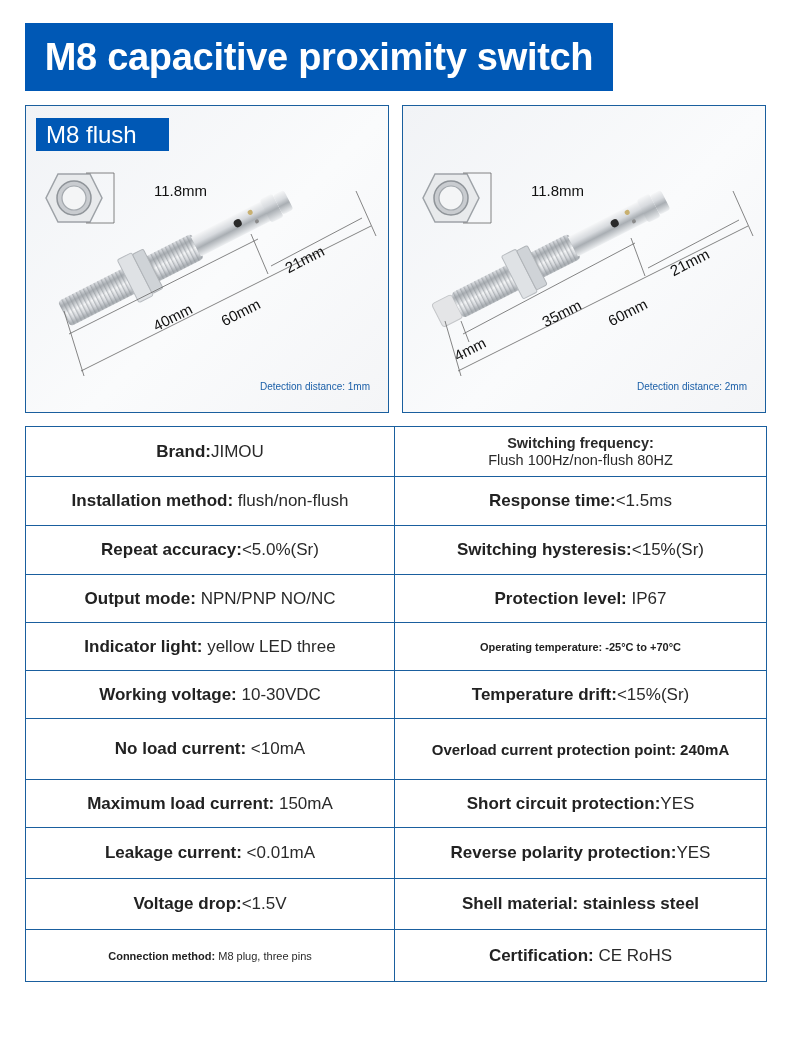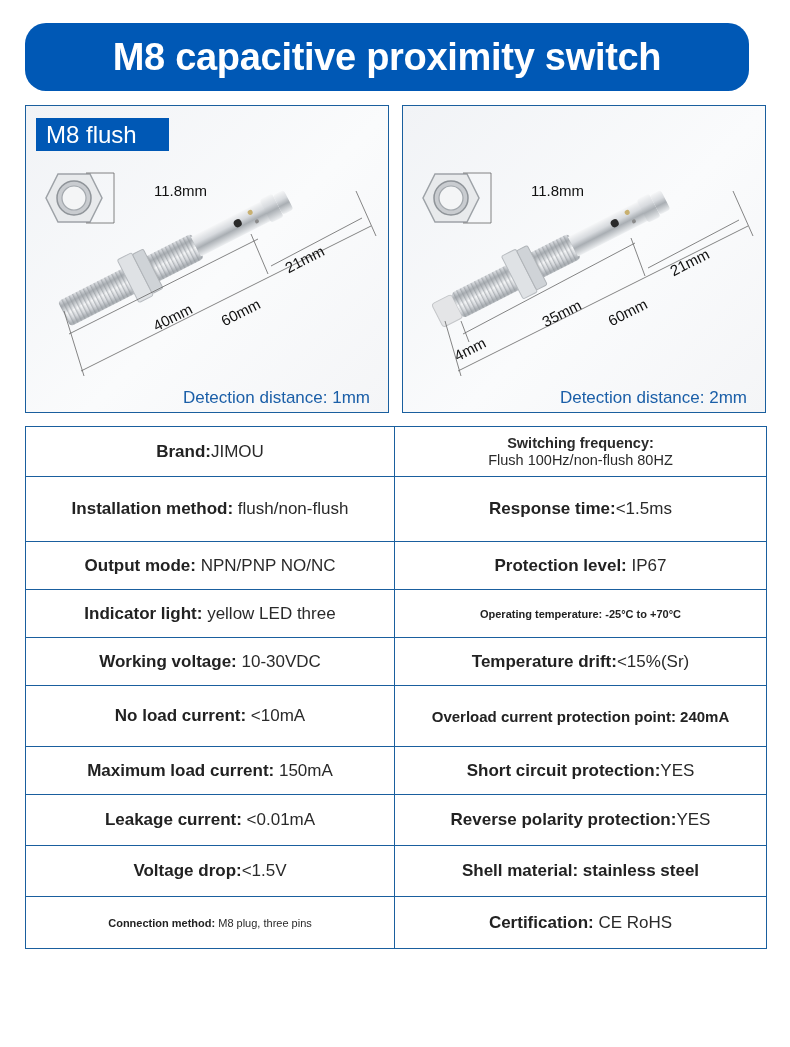--- a/index.html
+++ b/index.html
@@ -1,21 +1,21 @@
 <!DOCTYPE html>
 <html><head>
 <meta charset="utf-8">
 <style>
   * { box-sizing: border-box; margin: 0; padding: 0; }
   html, body { width: 790px; height: 1047px; background: #ffffff; overflow: hidden; }
   body { position: relative; font-family: "Liberation Sans", sans-serif; color: #222; }
 
   .title-banner {
-    position: absolute; left: 25px; top: 23px; width: 724px; height: 68px;
-    background: #0058b5; display: flex; align-items: center; justify-content: center; border-radius: 21px;
+    position: absolute; left: 25px; top: 23px; width: 588px; height: 68px;
+    background: #0058b5; display: flex; align-items: center; justify-content: center;
   }
   .title-banner span {
     color: #fff; font-weight: bold; font-size: 38px; letter-spacing: -0.3px;
     font-family: "Liberation Sans", sans-serif;
   }
 
   .panel {
     position: absolute; top: 105px; height: 308px;
     border: 1.5px solid #1a5f9e;
     background: linear-gradient(135deg, #f1f3f6 0%, #fafbfc 55%, #f4f5f7 100%);
@@ -33,21 +33,21 @@
   .panel.right .panel-tag { width: 181px; }
 
   .nut-icon { position: absolute; left: 18px; top: 66px; width: 60px; height: 52px; }
   .nut-dim { position: absolute; left: 92px; top: 76px; font-size: 15px; color: #111; margin-left: 36px; }
 
   .sensor-drawing { position: absolute; left: 0; top: 0; width: 364px; height: 308px; }
 
   .dim-label { position: absolute; font-size: 15px; color: #111; transform-origin: left center; }
 
   .detect-label {
-    position: absolute; right: 18px; bottom: 4px; font-size: 17px; color: #1b5fa8;
+    position: absolute; right: 18px; bottom: 20px; font-size: 10px; color: #1b5fa8;
   }
 
   .spec-table {
     position: absolute; left: 25px; top: 426px; width: 741px;
     border-collapse: collapse; table-layout: fixed;
   }
   .spec-table td {
     border: 1.5px solid #1a5f9e; text-align: center; vertical-align: middle;
     font-size: 17px; color: #2a2a2a; padding: 0 4px; white-space: nowrap;
   }
@@ -172,23 +172,27 @@
       <col style="width:372px">
     </colgroup>
   <tbody>
       <tr style="height:50px">
     <td><b>Brand:</b><span class="val">JIMOU</span></td>
     <td class="twoline">
           <span class="line1">Switching frequency:</span>
           <span class="line2">Flush 100Hz/non-flush 80HZ</span>
         </td>
   </tr>
-  <tr style="height:65px">
+  <tr style="height:49px">
     <td><b>Installation method: </b><span class="val">flush/non-flush</span></td>
     <td><b>Response time:</b><span class="val">&lt;1.5ms</span></td>
+  </tr>
+  <tr style="height:49px">
+    <td><b>Repeat accuracy:</b><span class="val">&lt;5.0%(Sr)</span></td>
+    <td><b>Switching hysteresis:</b><span class="val">&lt;15%(Sr)</span></td>
   </tr>
   <tr style="height:48px">
     <td><b>Output mode: </b><span class="val">NPN/PNP NO/NC</span></td>
     <td><b>Protection level: </b><span class="val">IP67</span></td>
   </tr>
   <tr style="height:48px">
     <td><b>Indicator light: </b><span class="val">yellow LED three</span></td>
     <td class="small"><b>Operating temperature: -25°C to +70°C</b><span class="val"></span></td>
   </tr>
   <tr style="height:48px">

